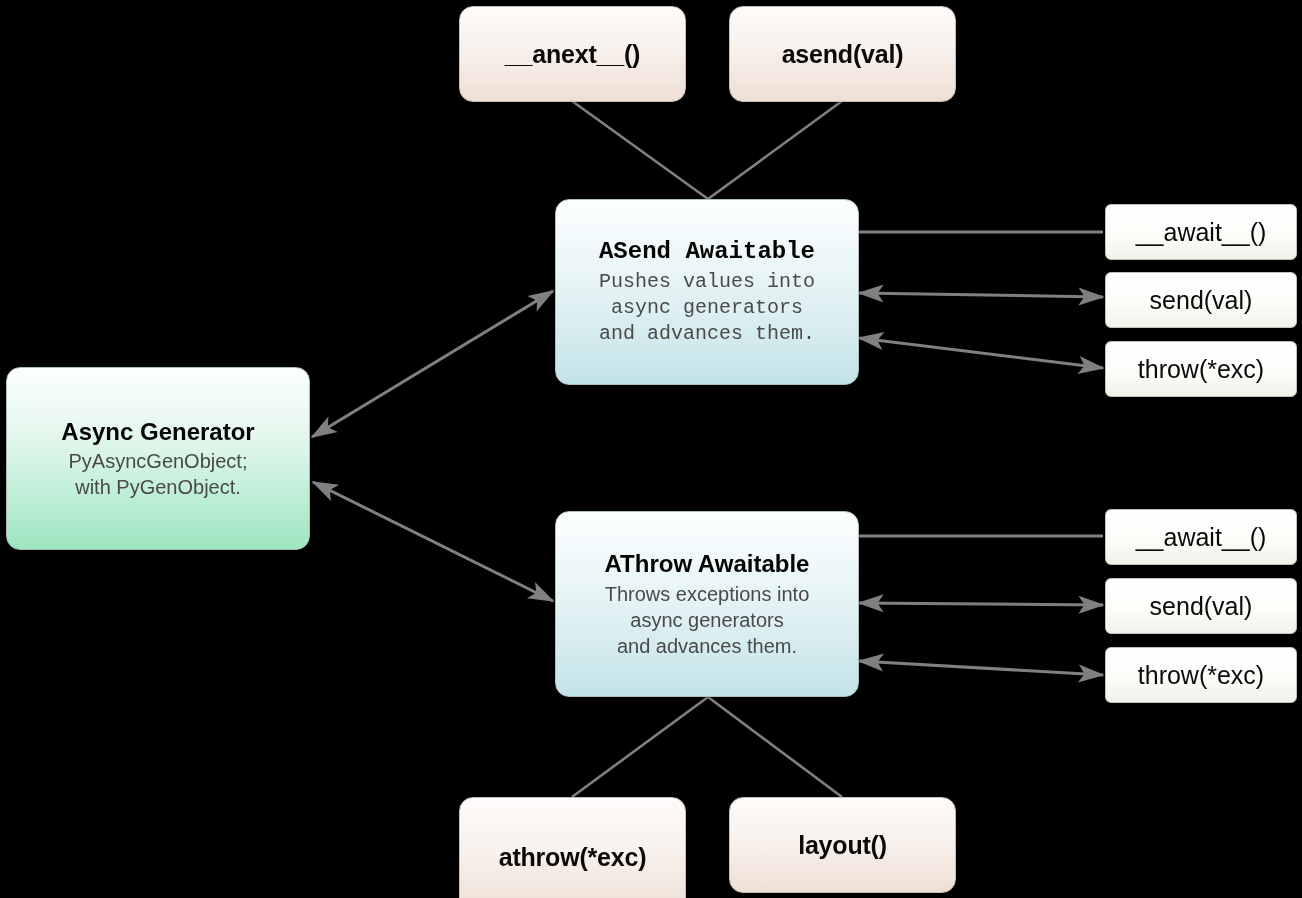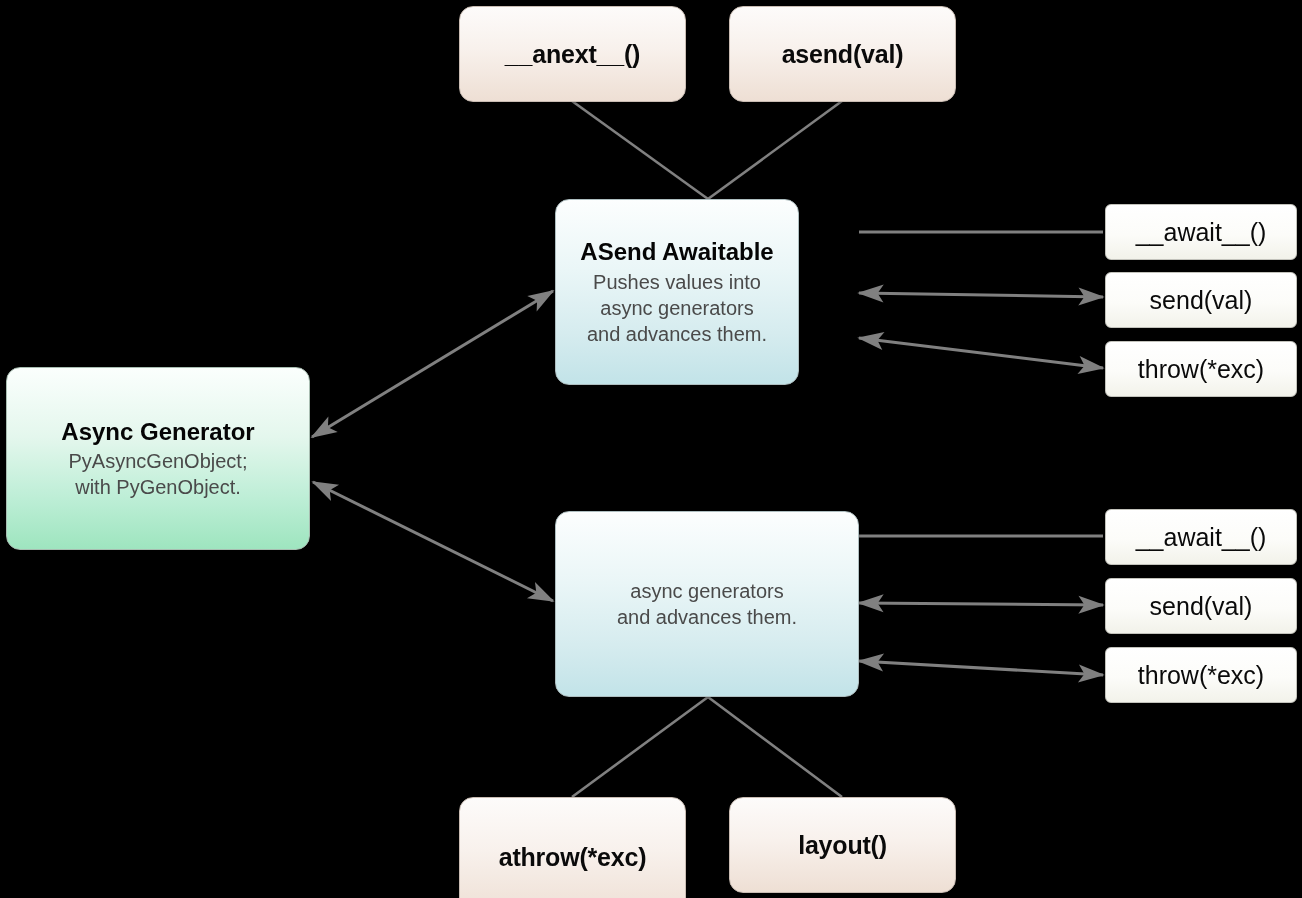--- a/index.html
+++ b/index.html
@@ -128,31 +128,33 @@
   </svg>
 
   <div class="node pill-cream" style="left:729px; top:6px; width:227px; height:96px;">
     <span class="ttl">asend(val)</span>
   </div>
 
   <div class="node pill-cream" style="left:459px; top:6px; width:227px; height:96px;">
     <span class="ttl">__anext__()</span>
   </div>
 
-  <div class="node node-blue" style="left:555px; top:199px; width:244px; height:186px;">
+  <div class="node node-blue" style="left:555px; top:199px; width:304px; height:186px;font-family:Liberation Mono, monospace;">
     <span class="hdr">ASend Awaitable</span>
     <span class="sub">
       <span class="ln">Pushes values into</span>
       <span class="ln">async generators</span>
       <span class="ln">and advances them.</span>
     </span>
   </div>
 
   <div class="node node-blue" style="left:555px; top:511px; width:304px; height:186px;">
+    <span class="hdr">AThrow Awaitable</span>
     <span class="sub">
+      <span class="ln">Throws exceptions into</span>
       <span class="ln">async generators</span>
       <span class="ln">and advances them.</span>
     </span>
   </div>
 
   <div class="node node-green" style="left:6px; top:367px; width:304px; height:183px;">
     <span class="hdr">Async Generator</span>
     <span class="sub">
       <span class="ln">PyAsyncGenObject;</span>
       <span class="ln">with PyGenObject.</span>

